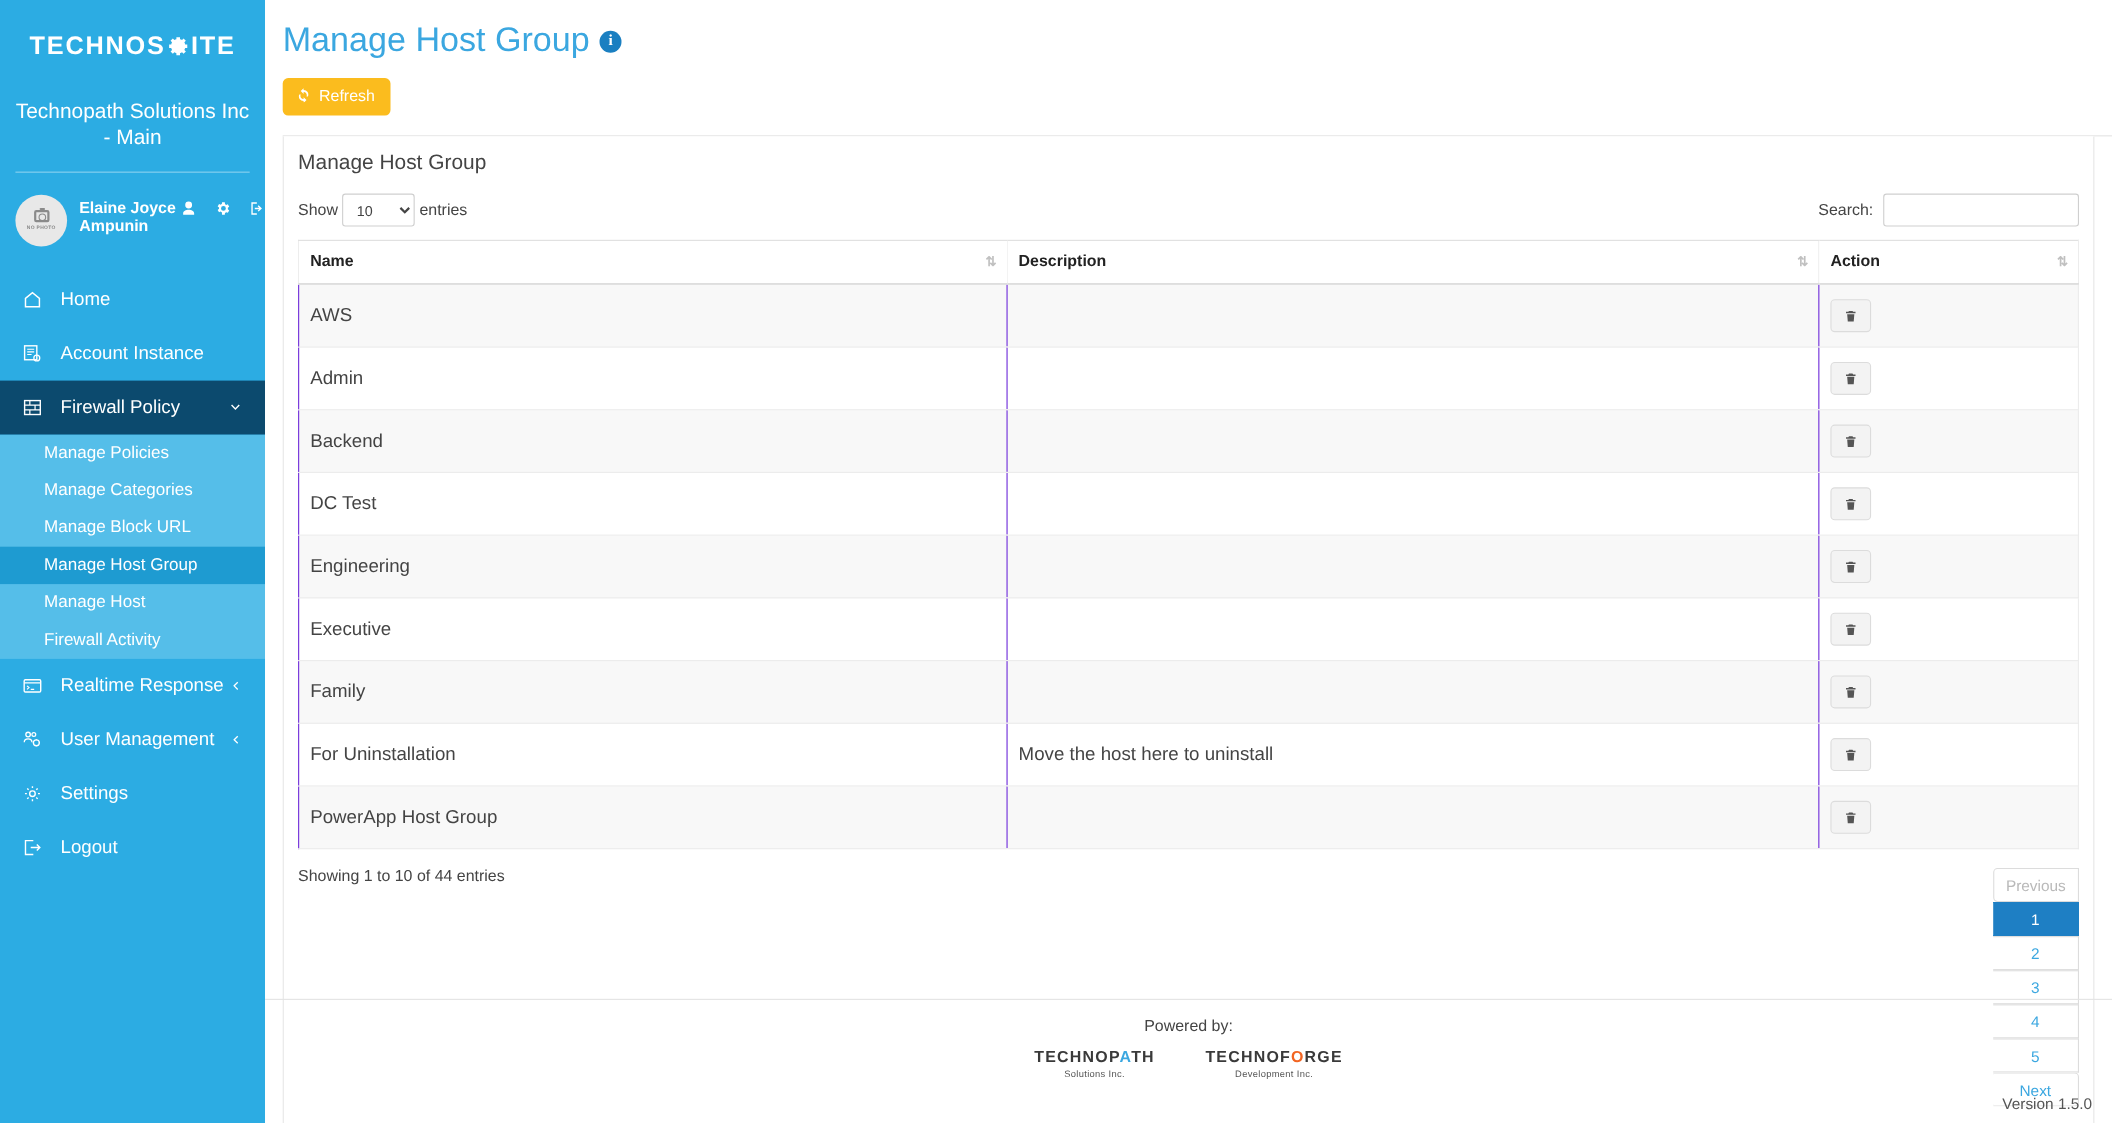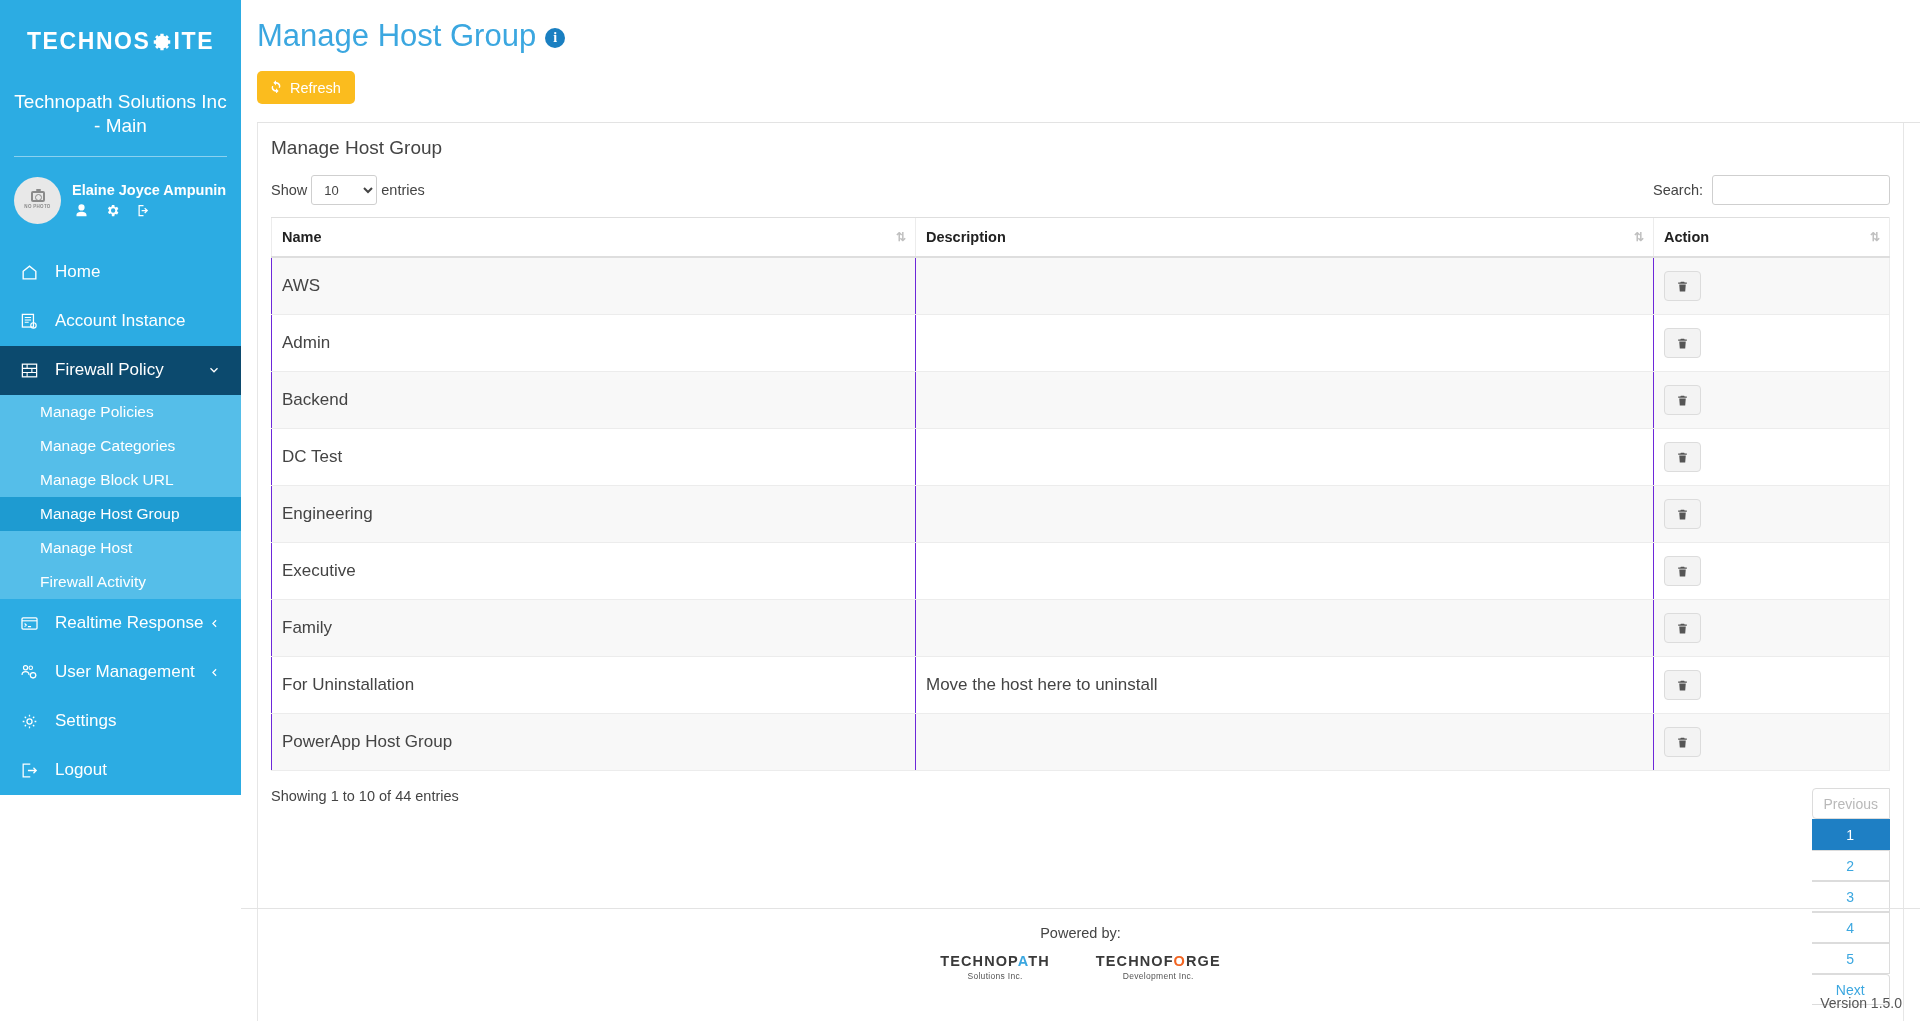--- a/index.html
+++ b/index.html
@@ -13,21 +13,21 @@
   .app {
     position: relative;
     width: 1920px; height: 1021px;
     display: flex;
   }
 
   
   .sidebar {
     width: 241px;
     min-width: 241px;
-    height: 795px;
+    height: 1021px;
     background: #2CACE3;
     color: #ffffff;
     overflow: hidden;
     position: relative;
   }
   .brand {
     height: 82px;
     display: flex;
     align-items: center;
     justify-content: center;
@@ -98,21 +98,21 @@
     background:#8a8a8a;
     top:-4px; left:3px;
     border-radius:1px;
   }
   .avatar .nophoto {
     font-size: 4.5px;
     color: #8a8a8a;
     letter-spacing: .3px;
     font-weight: bold;
   }
-  .profile-right { display:flex; flex-direction:column; }
+  .profile-right { display:flex; flex-direction:row; }
   .profile-name {
     font-size: 14.5px;
     font-weight: bold;
     color: #ffffff;
     margin-bottom: 5px;
   }
   .profile-icons { display:flex; gap: 16px; padding-left: 2px; }
   .profile-icons svg { display:block; }
 
   .nav { margin-top: 4px; }

